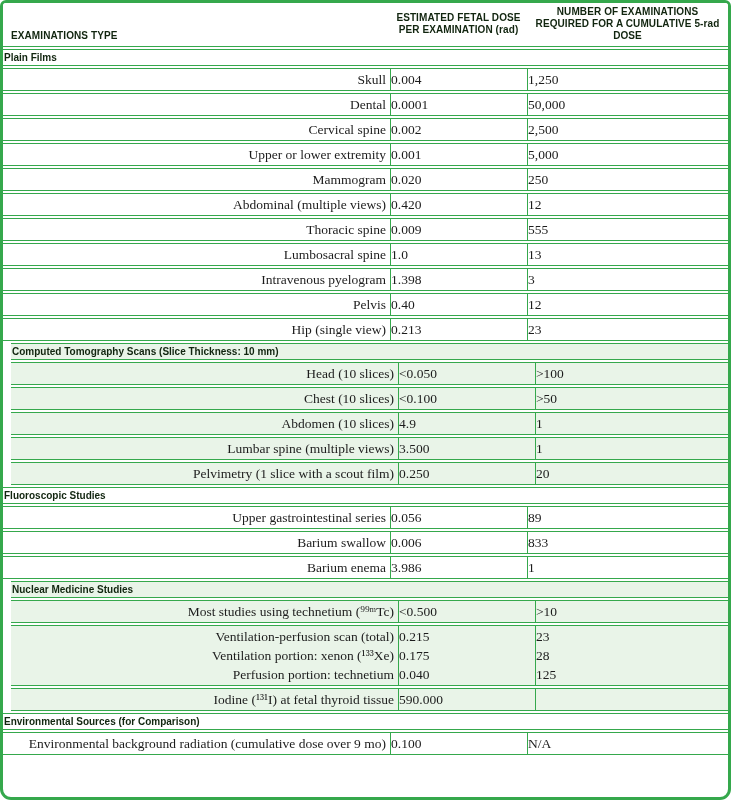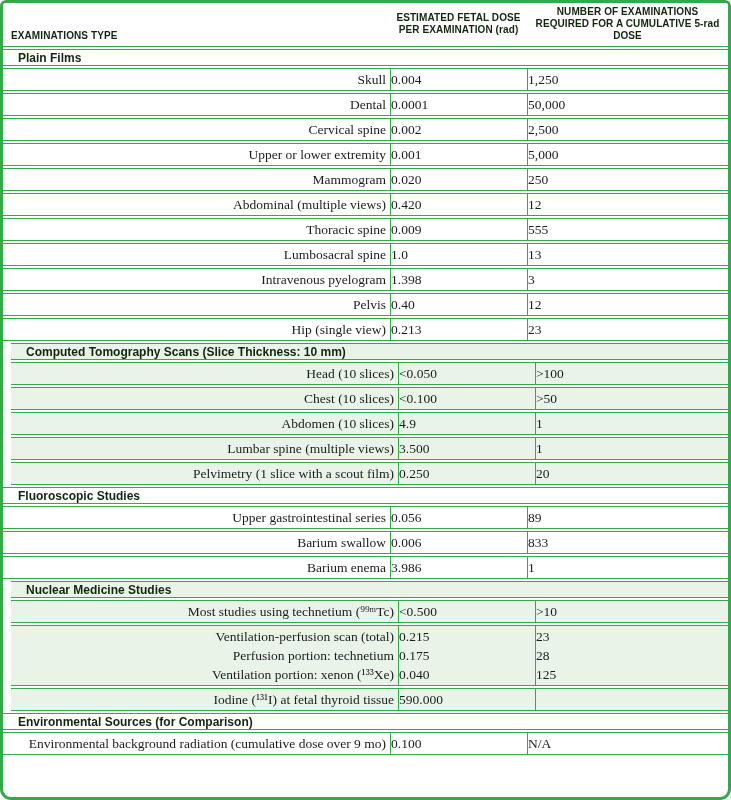--- a/index.html
+++ b/index.html
@@ -43,23 +43,23 @@
   }
   .hdr-cell.c1{ align-items:flex-start; padding-left:8px; }
   .hdr-cell.c2, .hdr-cell.c3{ align-items:center; text-align:center; justify-content:center; }
 
   
   .section-bar{
     flex:0 0 17px;
     display:flex; align-items:center;
     border-top:1px solid var(--green);
     border-bottom:1px solid var(--green);
-    padding-left:15px;
+    padding-left:1px;
     font-family:"Liberation Sans","DejaVu Sans",sans-serif;
-    font-weight:bold; font-size:12px;
+    font-weight:bold; font-size:10px;
     color:var(--head-text);
     background:#fff;
   }
 
   
   .row{
     display:flex;
     min-height:20px;
     border-top:1px solid var(--green);
     border-bottom:1px solid var(--green);
@@ -308,22 +308,22 @@
       <div class="c c2">
         <div class="line">&lt;0.500</div>
       </div>
       <div class="c c3">
         <div class="line">&gt;10</div>
       </div>
     </div>
     <div class="row tint">
       <div class="c c1">
         <div class="line">Ventilation-perfusion scan (total)</div>
+        <div class="line indent">Ventilation portion: xenon (¹³³Xe)</div>
         <div class="line indent">Perfusion portion: technetium</div>
-        <div class="line indent">Ventilation portion: xenon (¹³³Xe)</div>
       </div>
       <div class="c c2">
         <div class="line">0.215</div>
         <div class="line">0.175</div>
         <div class="line">0.040</div>
       </div>
       <div class="c c3">
         <div class="line">23</div>
         <div class="line">28</div>
         <div class="line">125</div>

